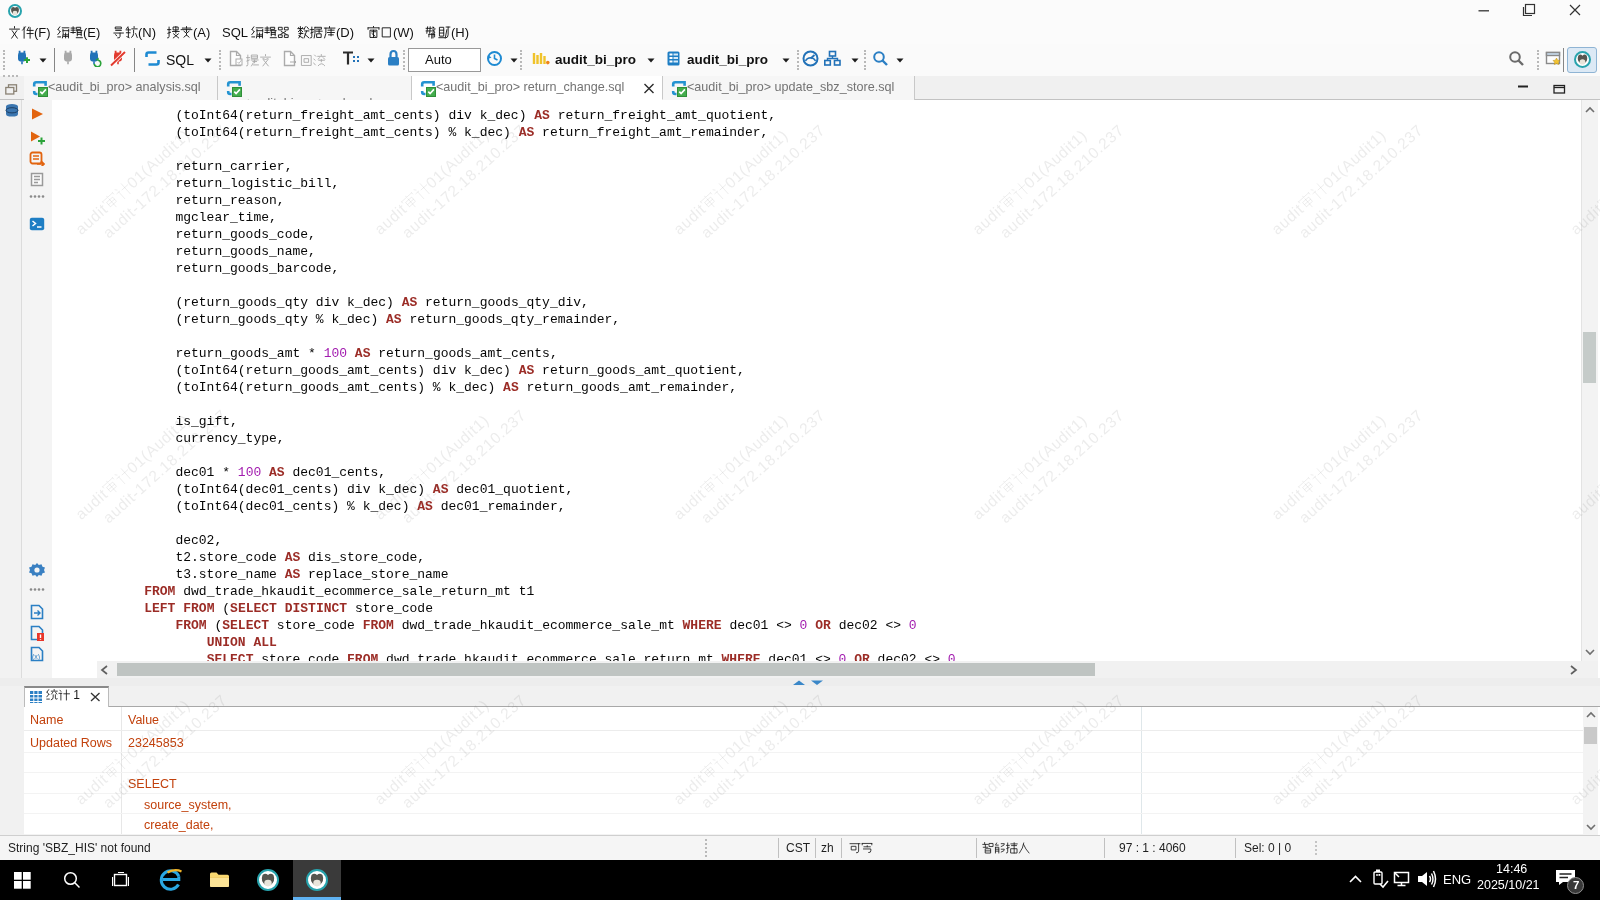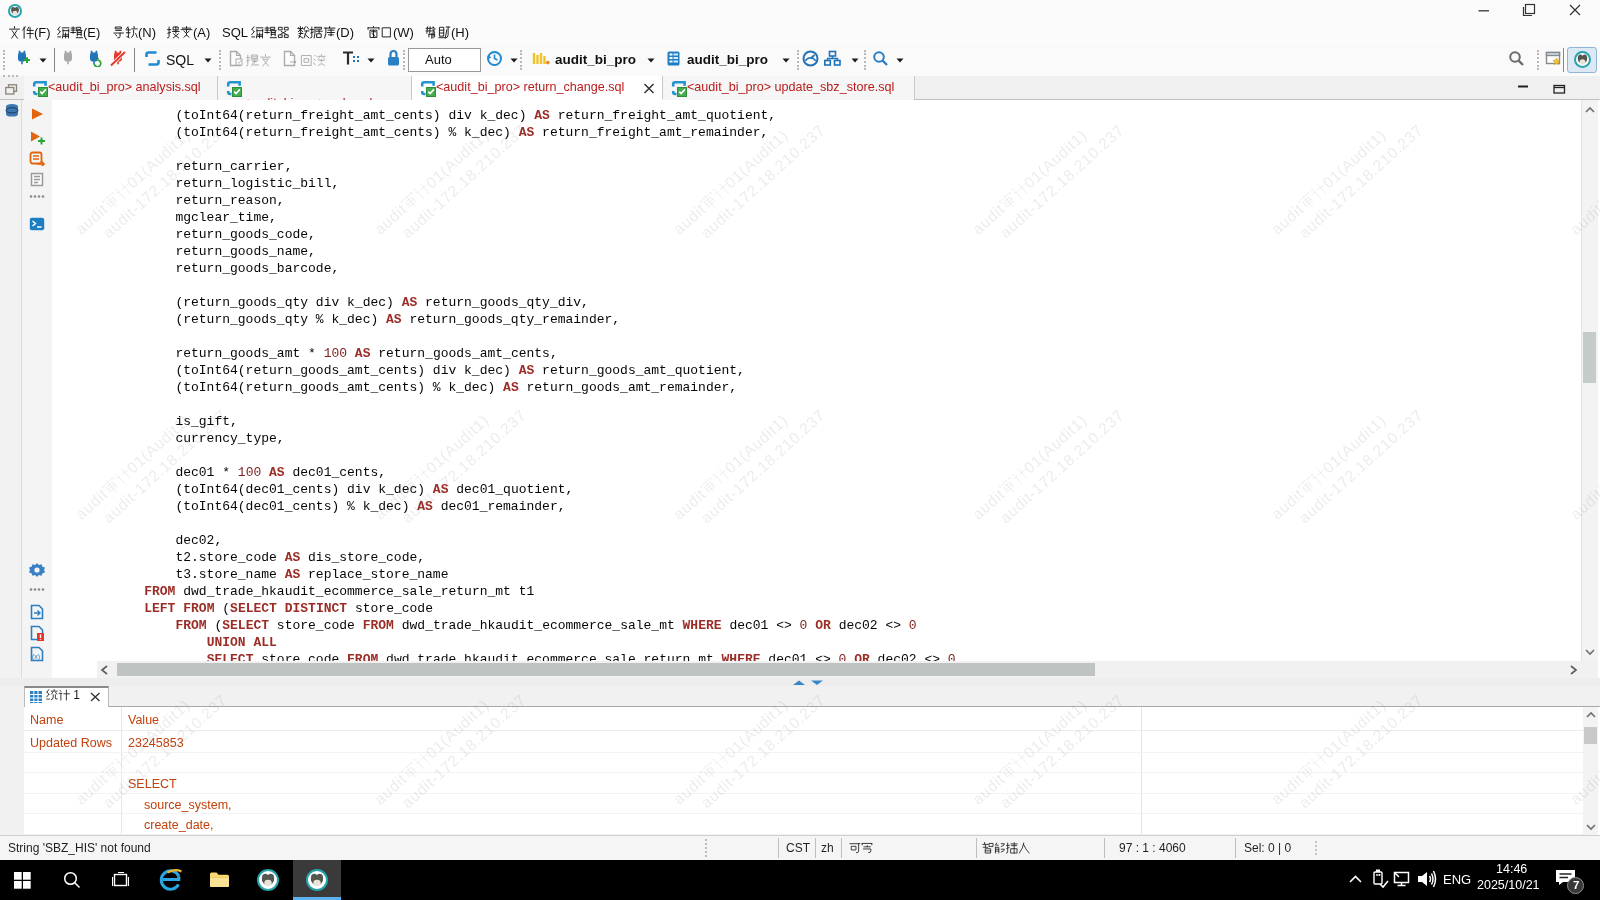--- a/index.html
+++ b/index.html
@@ -1,26 +1,26 @@
 <!DOCTYPE html>
 <html><head><meta charset="utf-8"><style>
 *{margin:0;padding:0;box-sizing:border-box}
 html{overflow:hidden}
 body{width:1600px;height:900px;overflow:hidden;position:relative;background:#fff;
  font-family:'Liberation Sans',sans-serif;-webkit-font-smoothing:antialiased}
 div,span{position:absolute}
 pre{position:absolute;font-family:'Liberation Mono',monospace;font-size:13px;line-height:17px;margin:0}
 pre span,pre b{position:static}
 .k{color:#9b2c26;font-weight:bold}
-.n{color:#7f1d1d}
+.n{color:#a21caf}
 .wmt{transform:rotate(-42deg);transform-origin:0 0;z-index:60;pointer-events:none}
 .wl{position:absolute;white-space:nowrap;font-size:15.5px;letter-spacing:0.7px;color:rgba(122,122,122,0.14);left:0;top:0}
 .sep{background:#868686}
 .hd{border-left:2px dotted #b9b9b9}
-.tabtxt{font-size:12.6px;color:#b91c1c;line-height:23px;white-space:nowrap}
+.tabtxt{font-size:12.6px;color:#737373;line-height:23px;white-space:nowrap}
 .st{font-size:12px;color:#1f1f1f;line-height:25px;white-space:nowrap}
 .gv{font-size:12.5px;color:#c2410c;line-height:20px;white-space:nowrap}
 </style></head><body>
 <div style="left:0;top:0;width:1600px;height:22px;background:#fbfbfb">
     <svg style="position:absolute;left:8px;top:4px;" width="14" height="14" viewBox="0 0 14 14">
       <circle cx="7.0" cy="7.0" r="6.0" fill="#fff" stroke="#27a3ad" stroke-width="2"></circle>
       <path d="M3.5 3.8500000000000005 Q5.25 2.1 7.0 3.8500000000000005 Q8.75 2.1 10.5 3.8500000000000005 Q11.9 7.700000000000001 8.75 10.15 L5.25 10.15 Q2.1 7.700000000000001 3.5 3.8500000000000005 Z" fill="#565650"></path>
       <ellipse cx="7.0" cy="8.96" rx="2.3800000000000003" ry="2.1" fill="#e8e4da"></ellipse>
     </svg>
     <svg style="position:absolute;left:1477px;top:4px;" width="14" height="14" viewBox="0 0 14 14">

